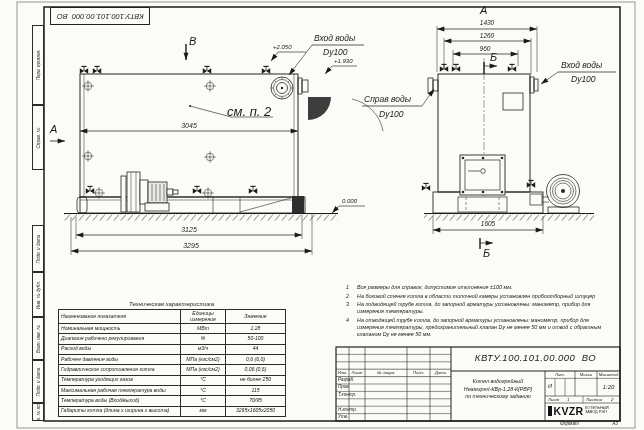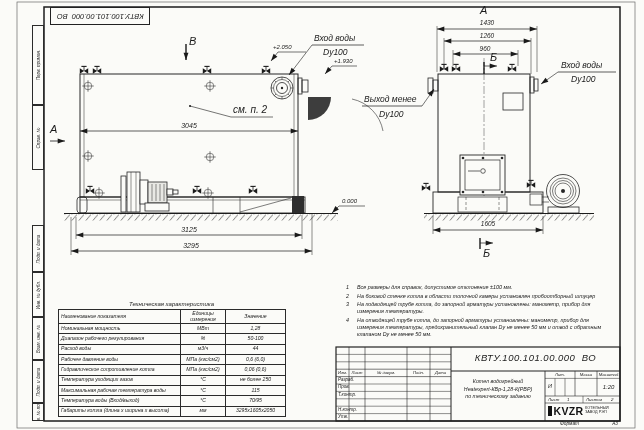--- a/index.html
+++ b/index.html
@@ -274,40 +274,40 @@
     </div>
 <div class="vbox" style="top:360px;height:43px">
       <span class="vtext">Подп. и дата</span>
     </div>
 <div class="vbox" style="top:403px;height:18px">
       <span class="vtext">Инв. № подл.</span>
     </div>
 
 <div class="lb" style="left:189px;top:36px;font-size:11px">В</div>
 <div class="lb" style="left:50px;top:124px;font-size:11px">А</div>
-<div class="lb" style="left:233px;top:105px;font-size:10px">см. п. 2</div>
+<div class="lb" style="left:227px;top:105px;font-size:13px">см. п. 2</div>
 <div class="lb ctr" style="left:169px;top:122px;width:40px;font-size:7px">3045</div>
 <div class="lb ctr" style="left:169px;top:226px;width:40px;font-size:7px">3125</div>
 <div class="lb ctr" style="left:171px;top:242px;width:40px;font-size:7px">3295</div>
 <div class="lb" style="left:273px;top:44px;font-size:6px">+2.050</div>
 <div class="lb" style="left:314px;top:34px;font-size:8.5px">Вход воды</div>
 <div class="lb" style="left:323px;top:48px;font-size:8.5px">Dy100</div>
 <div class="lb" style="left:334px;top:58px;font-size:6px">+1.930</div>
 <div class="lb" style="left:342px;top:198px;font-size:6px">0.000</div>
 
 <div class="lb" style="left:480px;top:5px;font-size:11px">А</div>
 <div class="lb ctr" style="left:467px;top:20px;width:40px;font-size:6.5px">1430</div>
 <div class="lb ctr" style="left:467px;top:32.5px;width:40px;font-size:6.5px">1260</div>
 <div class="lb ctr" style="left:465px;top:45.5px;width:40px;font-size:6.5px">960</div>
 <div class="lb" style="left:490px;top:52px;font-size:11px">Б</div>
 <div class="lb" style="left:483px;top:248px;font-size:11px">Б</div>
 <div class="lb ctr" style="left:468px;top:221px;width:40px;font-size:6.5px">1605</div>
 <div class="lb" style="left:561px;top:61px;font-size:8.5px">Вход воды</div>
 <div class="lb" style="left:571px;top:75px;font-size:8.5px">Dy100</div>
-<div class="lb" style="left:364px;top:95px;font-size:8.5px">Выход менее</div>
+<div class="lb" style="left:364px;top:95px;font-size:8.5px">Справ воды</div>
 <div class="lb" style="left:379px;top:110px;font-size:8.5px">Dy100</div>
 
 <div id="notes">
   <div class="note">
         <div class="nnum">1</div>
         <div class="ntext">Все размеры для справок, допустимое отклонение ±100 мм.</div>
       </div>
   <div class="note">
         <div class="nnum">2</div>
         <div class="ntext">На боковой стенке котла в области топочной камеры установлен пробоотборный штуцер</div>

